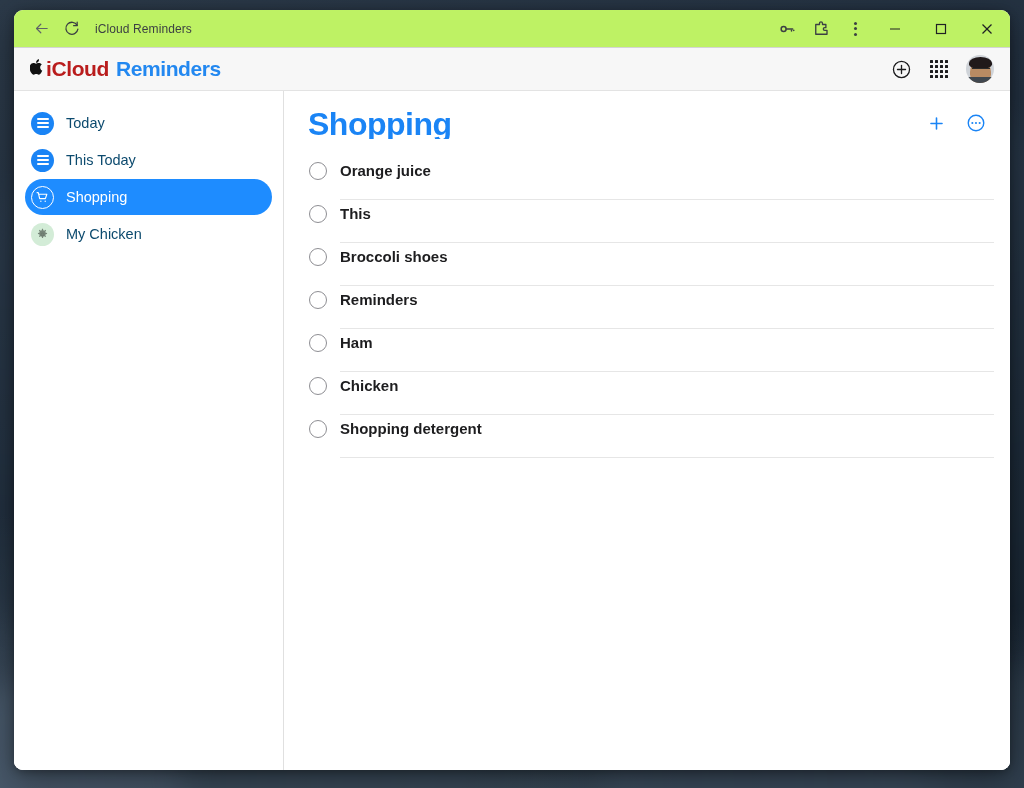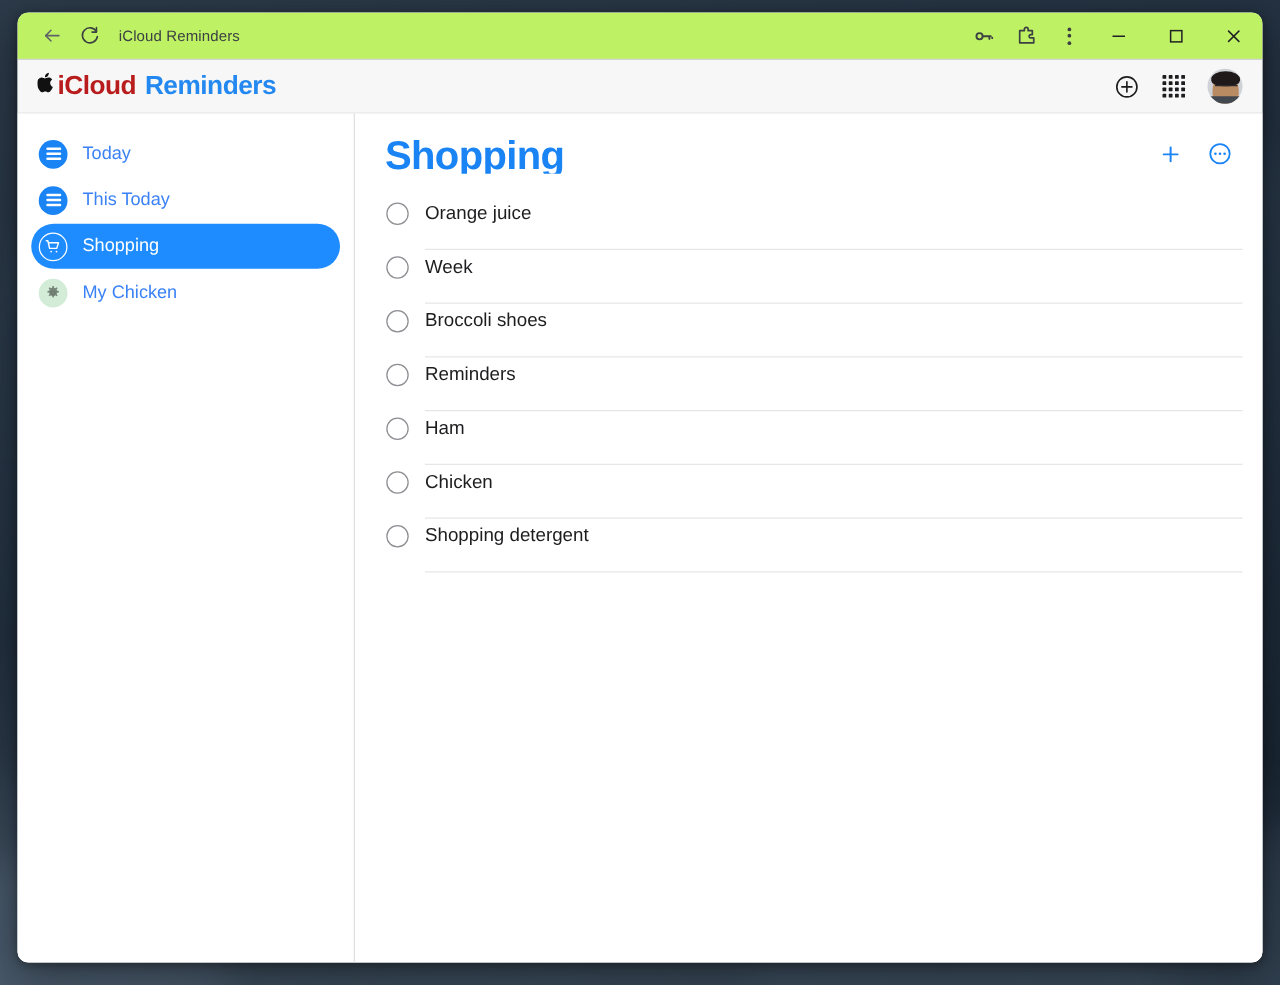--- a/index.html
+++ b/index.html
@@ -281,21 +281,21 @@
   .list-lines i {
     display: block;
     height: 2px;
     background: #fff;
     border-radius: 1px;
   }
   .list-lines i:nth-child(odd) { width: 100%; }
   .list-lines i:nth-child(even) { width: 100%; }
   .side-label {
     font-size: 14.5px;
-    color: #3b82f6;
+    color: #0c4a6e;
     white-space: nowrap;
   }
   .side-item.selected .side-label { color: #fff; }
 
   
   #content {
     flex: 1 1 auto;
     padding: 18px 24px 0 24px;
     box-sizing: border-box;
     min-width: 0;
@@ -329,20 +329,21 @@
     align-items: center;
     justify-content: center;
   }
 
   #reminders { margin-top: 6px; }
   .rem-row {
     display: flex;
     align-items: center;
     height: 43px;
     position: relative;
+    font-weight: bold;
   }
   .rem-check {
     width: 18px;
     height: 18px;
     border-radius: 50%;
     border: 1.5px solid #8e8e93;
     box-sizing: border-box;
     flex: none;
     margin-left: 1px;
     margin-right: 13px;
@@ -549,21 +550,21 @@
         </div>
       </div>
 
       <div id="reminders">
         <div class="rem-row">
           <span class="rem-check"></span>
           <span class="rem-text">Orange juice</span>
         </div>
         <div class="rem-row">
           <span class="rem-check"></span>
-          <span class="rem-text">Week</span>
+          <span class="rem-text">This</span>
         </div>
         <div class="rem-row">
           <span class="rem-check"></span>
           <span class="rem-text">Broccoli shoes</span>
         </div>
         <div class="rem-row">
           <span class="rem-check"></span>
           <span class="rem-text">Reminders</span>
         </div>
         <div class="rem-row">

